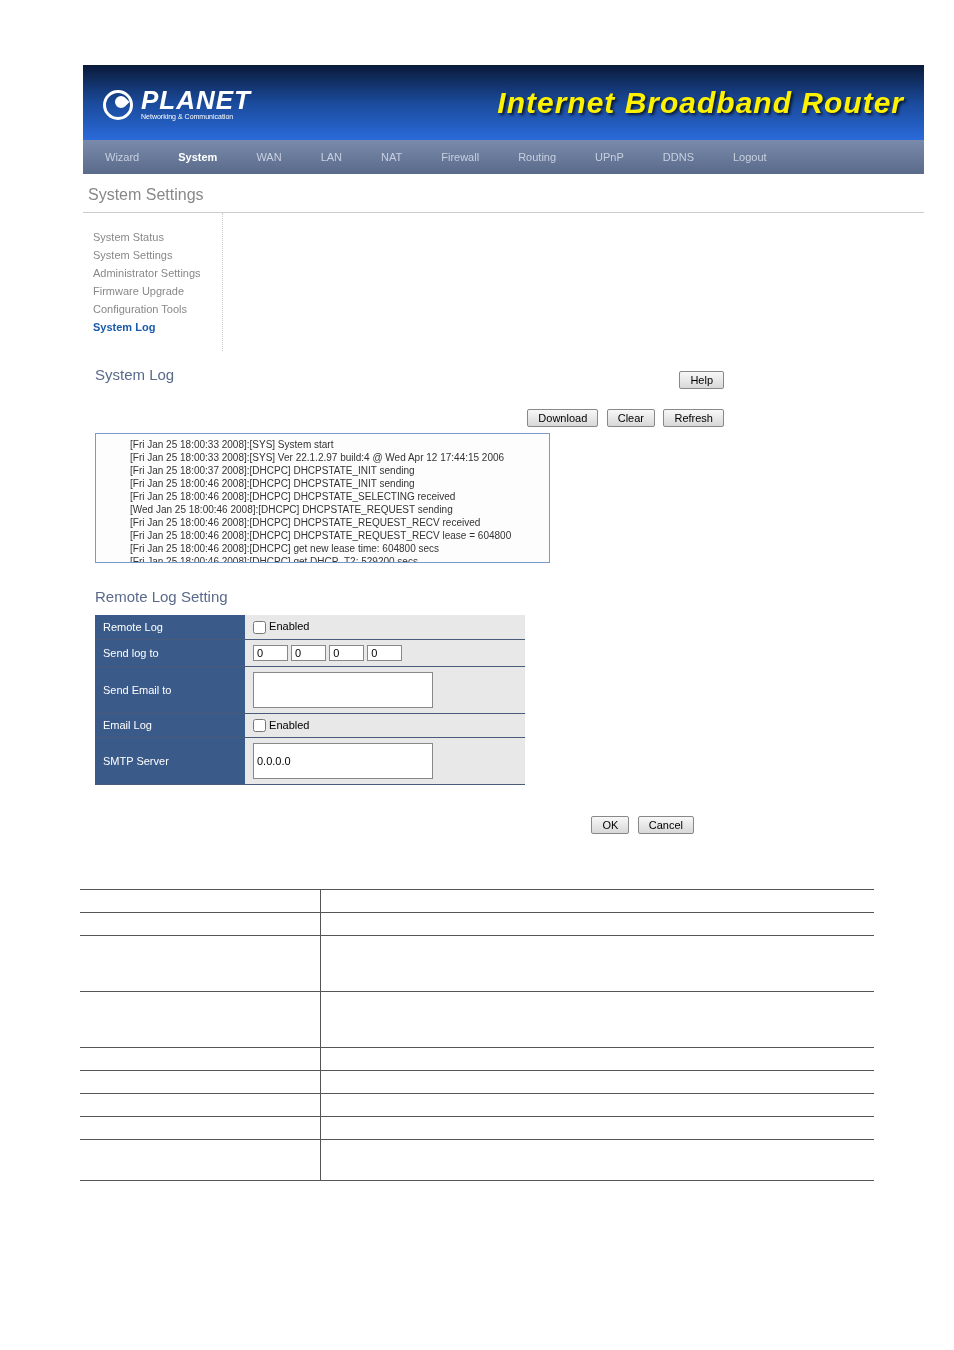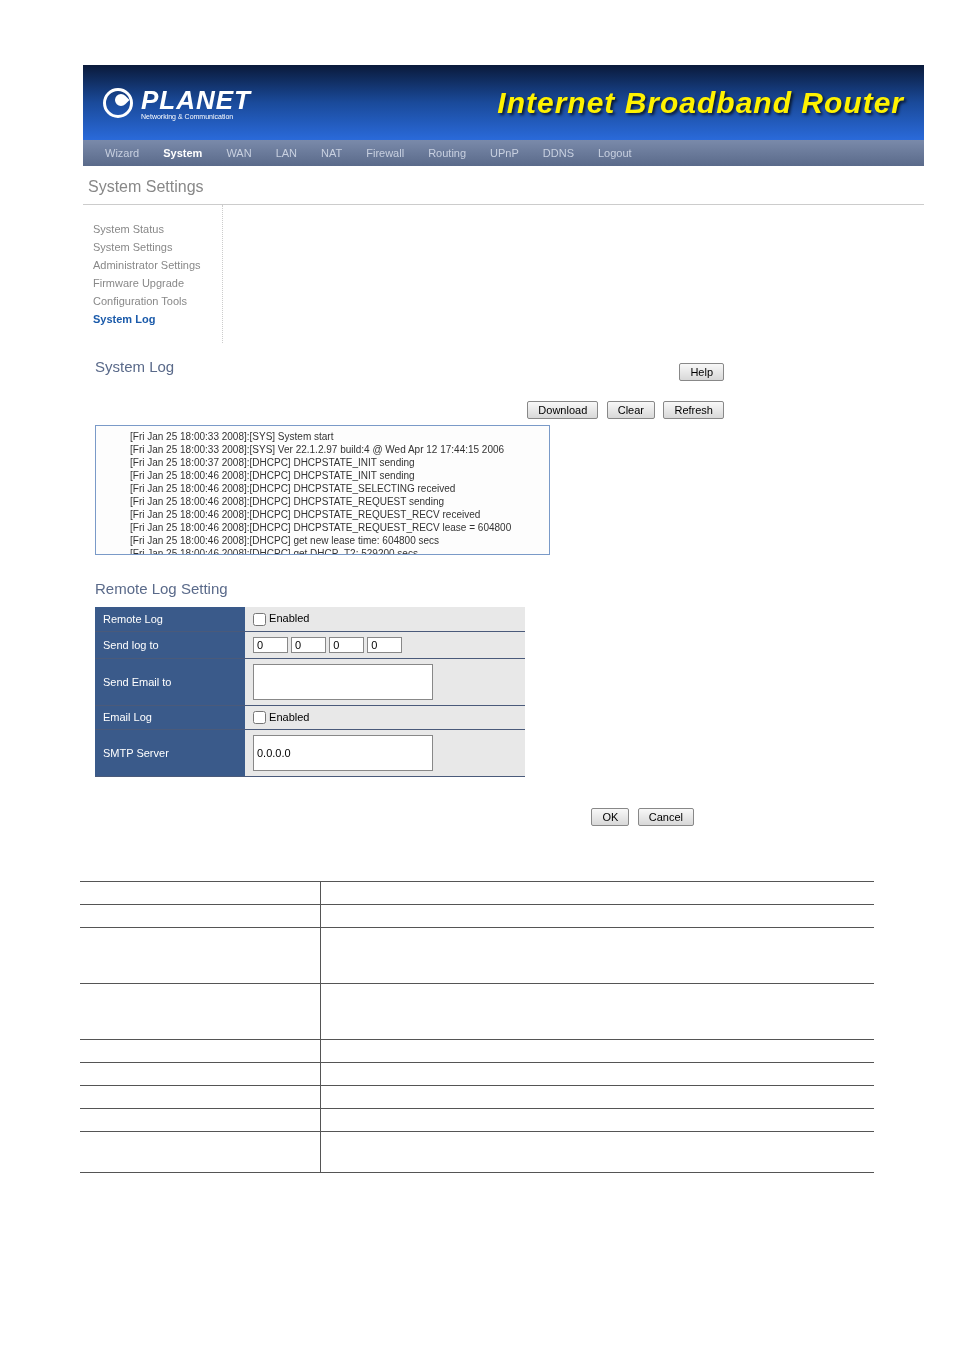--- a/index.html
+++ b/index.html
@@ -9,35 +9,36 @@
       height: 75px;
       background: linear-gradient(to bottom, #0a1a3a 0%, #1a4a9a 50%, #2a6ada 100%);
       display: flex;
       align-items: center;
       justify-content: space-between;
       padding: 0 20px;
       margin-top: 65px;
       margin-left: 83px;
       margin-right: 30px;
     }
-    .logo { display: flex; align-items: center; color: #fff; }
+    .logo { display: flex; align-items: flex-end; color: #fff; }
     .logo-icon { width: 30px; height: 30px; border: 3px solid #fff; border-radius: 50%; margin-right: 8px; position: relative; }
     .logo-icon::after { content: ''; position: absolute; right: 3px; top: 3px; width: 12px; height: 12px; background: #fff; border-radius: 50% 0 50% 50%; transform: rotate(45deg); }
     .logo-text { font-size: 26px; font-weight: bold; font-style: italic; letter-spacing: 1px; }
     .logo-sub { font-size: 7px; display: block; font-style: normal; letter-spacing: 0; margin-top: -3px; }
     .banner-title { font-size: 30px; font-weight: bold; font-style: italic; color: #fff200; text-shadow: 2px 2px 3px rgba(0,0,0,0.7); letter-spacing: 1px; }
     
     .navbar {
       background: linear-gradient(to bottom, #7a8aaa 0%, #5a6a8a 100%);
-      height: 26px;
+      height: 34px;
       display: flex;
       align-items: center;
       padding: 0 10px;
       margin-left: 83px;
       margin-right: 30px;
+      gap: 15px;
     }
     .nav-item { color: #c8d0e0; font-size: 11px; padding: 0 12px; cursor: pointer; }
     .nav-item.active { color: #fff; font-weight: bold; }
     
     .page-title { font-size: 16px; color: #888; margin: 12px 0 8px 88px; }
     .divider { border-top: 1px solid #ccc; margin: 0 30px 0 83px; }
     
     .content { display: flex; margin-left: 83px; margin-right: 30px; flex-direction: column; }
     .sidebar { width: 140px; padding: 15px 10px; border-right: 1px dotted #ccc; }
     .side-item { font-size: 11px; color: #888; padding: 3px 0; cursor: pointer; }
@@ -145,21 +146,21 @@
       <button class="btn">Clear</button>
       <button class="btn">Refresh</button>
     </div>
 
     <div class="log-box">
       <div class="log-line">[Fri Jan 25 18:00:33 2008]:[SYS] System start</div>
       <div class="log-line">[Fri Jan 25 18:00:33 2008]:[SYS] Ver 22.1.2.97 build:4 @ Wed Apr 12 17:44:15 2006</div>
       <div class="log-line">[Fri Jan 25 18:00:37 2008]:[DHCPC] DHCPSTATE_INIT sending</div>
       <div class="log-line">[Fri Jan 25 18:00:46 2008]:[DHCPC] DHCPSTATE_INIT sending</div>
       <div class="log-line">[Fri Jan 25 18:00:46 2008]:[DHCPC] DHCPSTATE_SELECTING received</div>
-      <div class="log-line">[Fri Jan 25 18:00:46 2008]:[DHCPC] DHCPSTATE_REQUEST sending</div>
+      <div class="log-line">[Wed Jan 25 18:00:46 2008]:[DHCPC] DHCPSTATE_REQUEST sending</div>
       <div class="log-line">[Fri Jan 25 18:00:46 2008]:[DHCPC] DHCPSTATE_REQUEST_RECV received</div>
       <div class="log-line">[Fri Jan 25 18:00:46 2008]:[DHCPC] DHCPSTATE_REQUEST_RECV lease = 604800</div>
       <div class="log-line">[Fri Jan 25 18:00:46 2008]:[DHCPC] get new lease time: 604800 secs</div>
       <div class="log-line">[Fri Jan 25 18:00:46 2008]:[DHCPC] get DHCP_T2: 529200 secs</div>
     </div>
 
     <div class="section-title" style="margin-top:25px;">Remote Log Setting</div>
 
     <table class="settings-table">
       <tbody>

